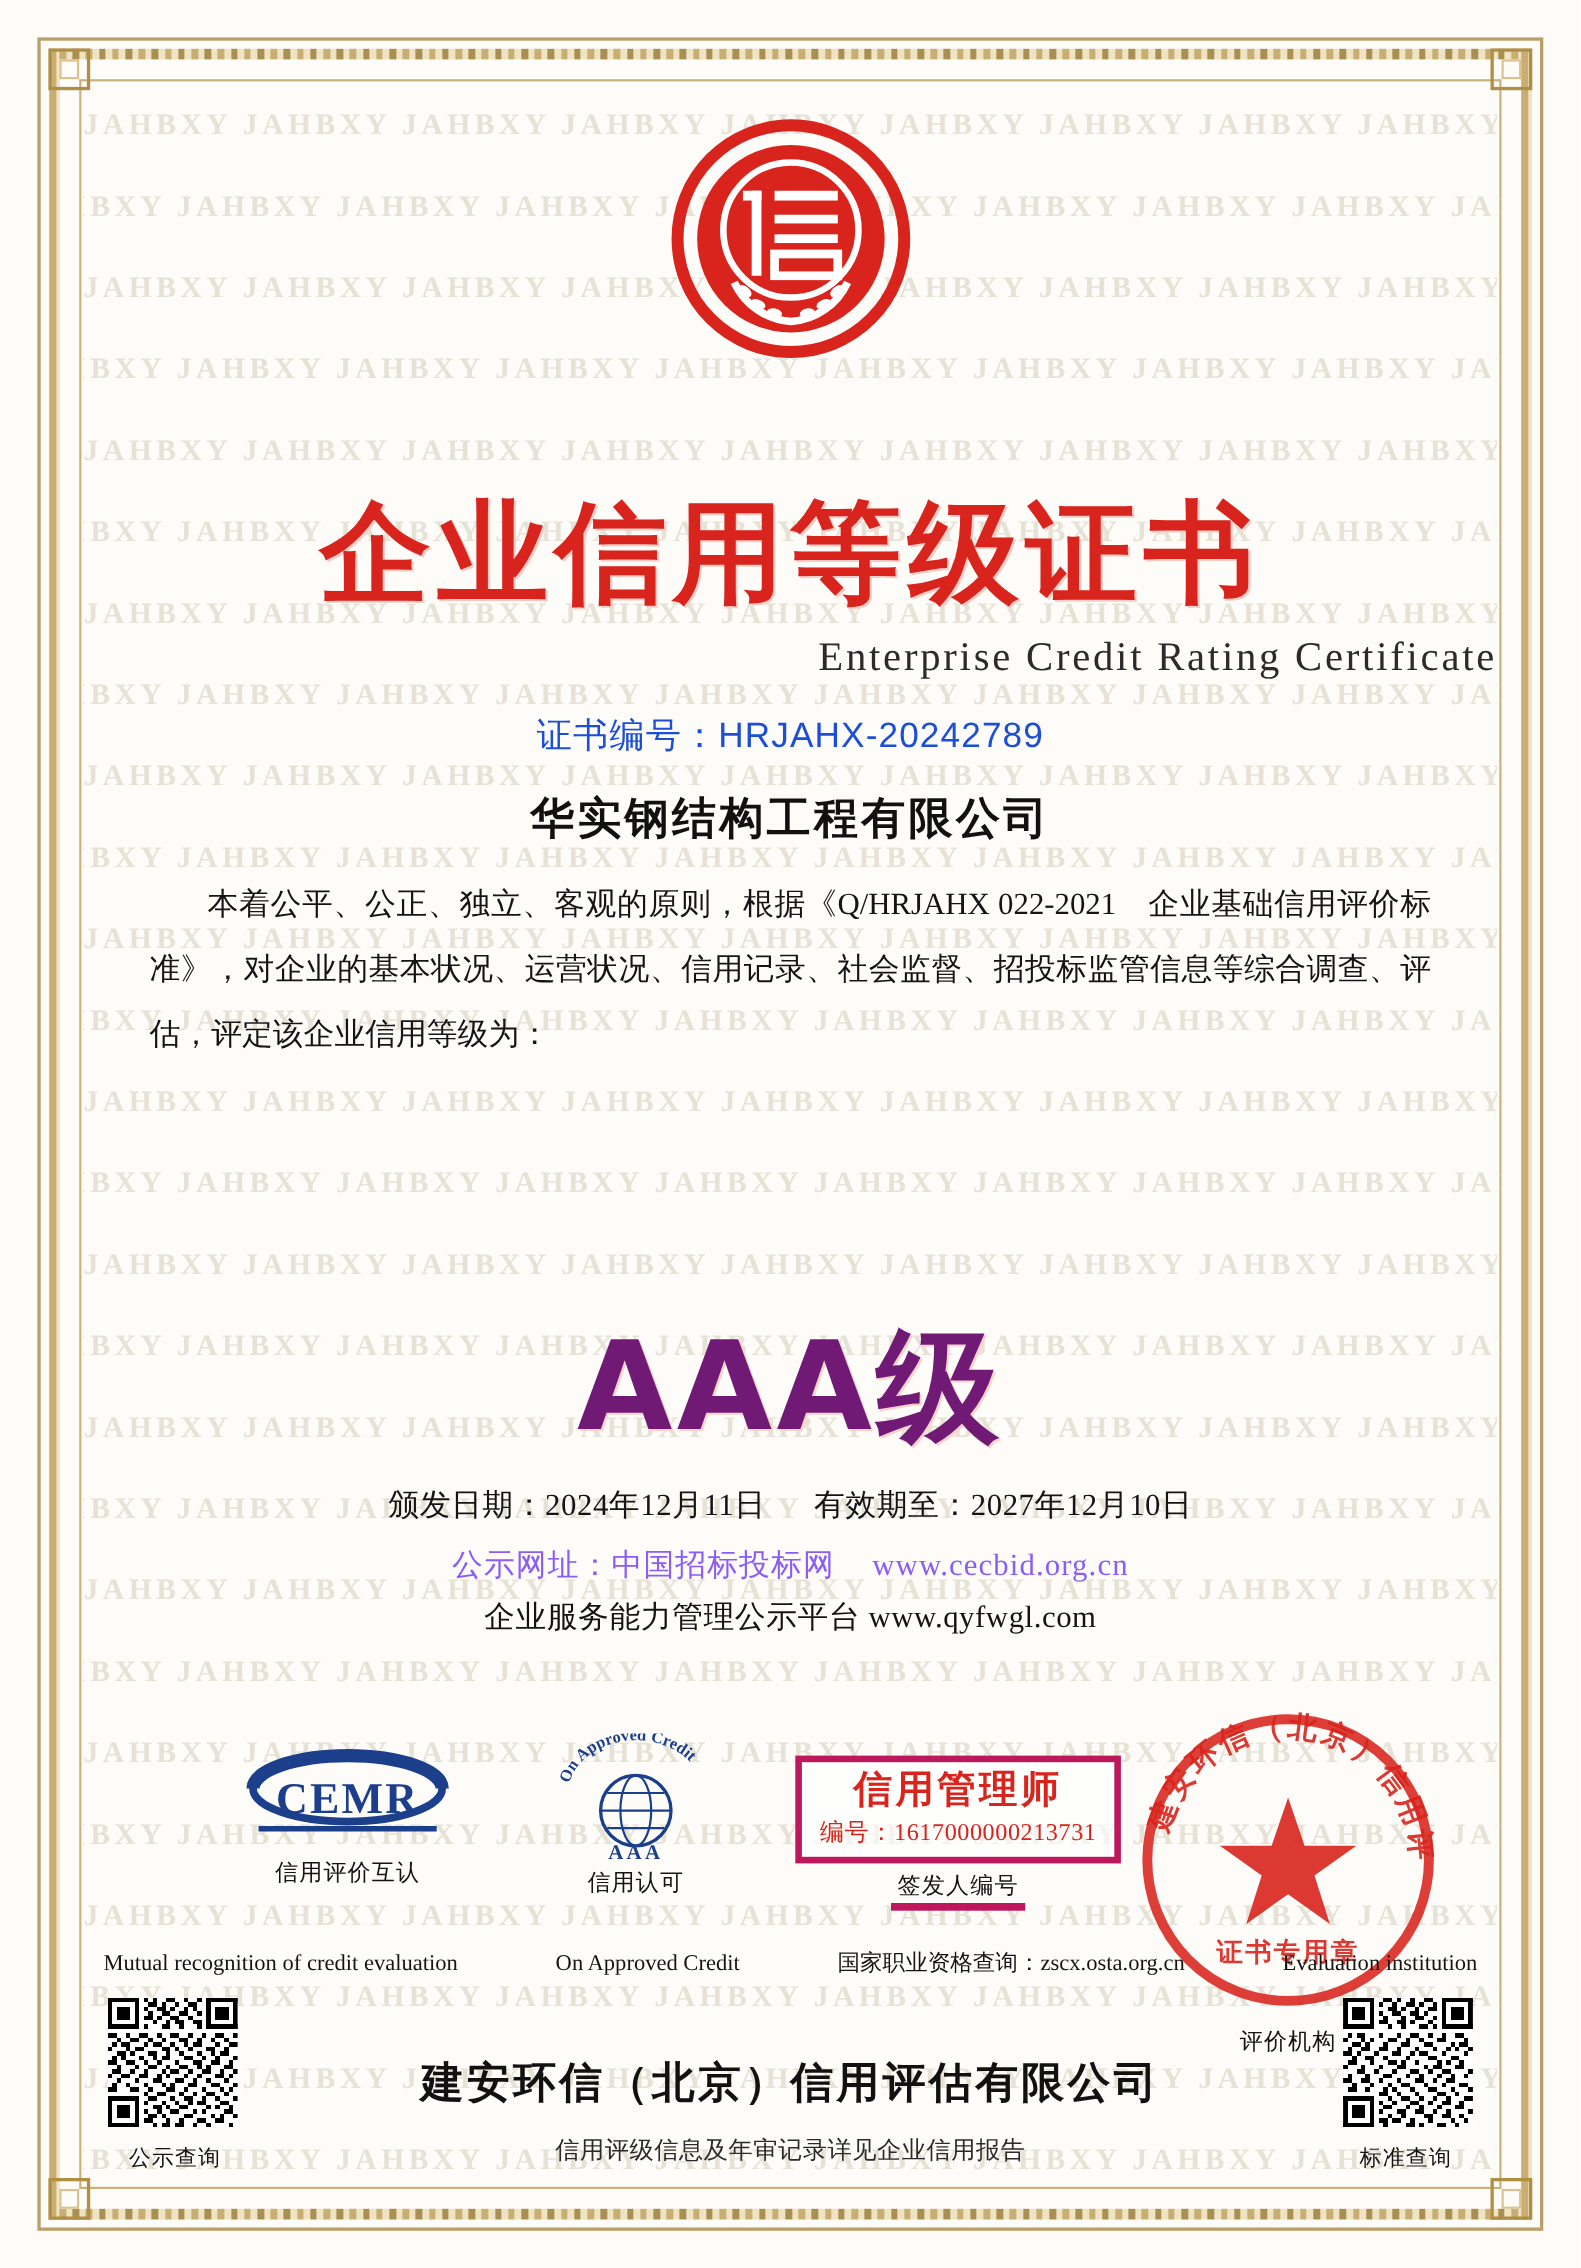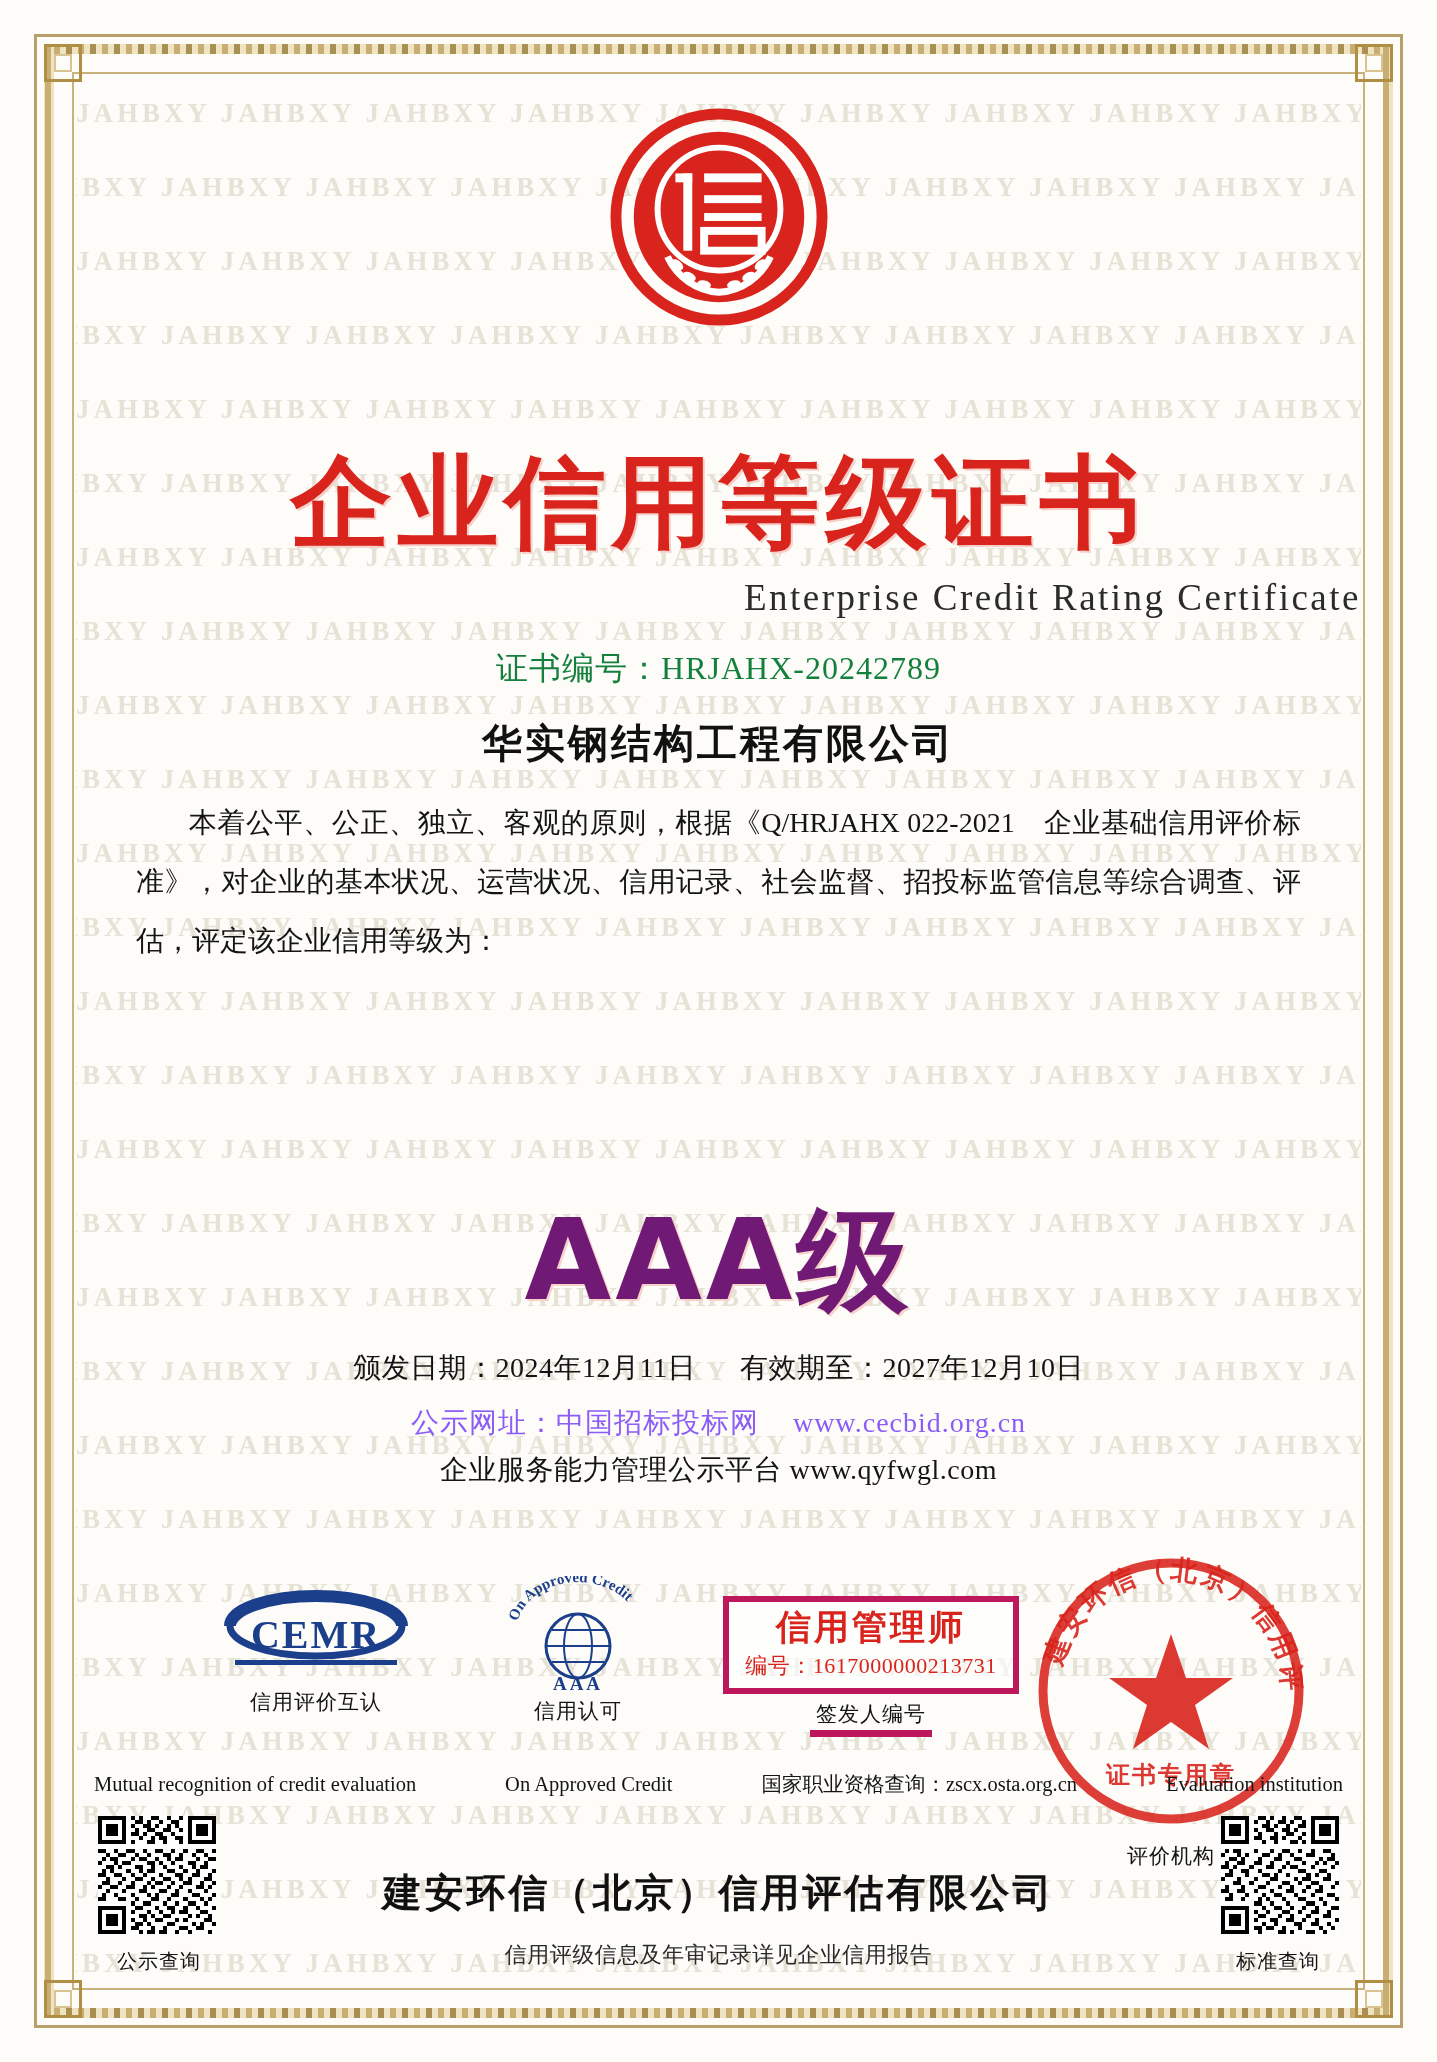--- a/index.html
+++ b/index.html
@@ -148,24 +148,24 @@
     font-size: 37px;
     letter-spacing: 2.5px;
     color: #2b2b2b;
   }
   .cert-no {
     position: absolute;
     top: 571px;
     left: 0;
     right: 0;
     text-align: center;
-    font-family: Liberation Serif, serif;
+    font-family: Liberation Sans, sans-serif;
     font-size: 32px;
     letter-spacing: 1px;
-    color: #15803d;
+    color: #1d4ed8;
   }
   .company {
     position: absolute;
     top: 640px;
     left: 0;
     right: 0;
     text-align: center;
     font-family: "DejaVu Sans", sans-serif;
     font-weight: bold;
     font-size: 40px;

